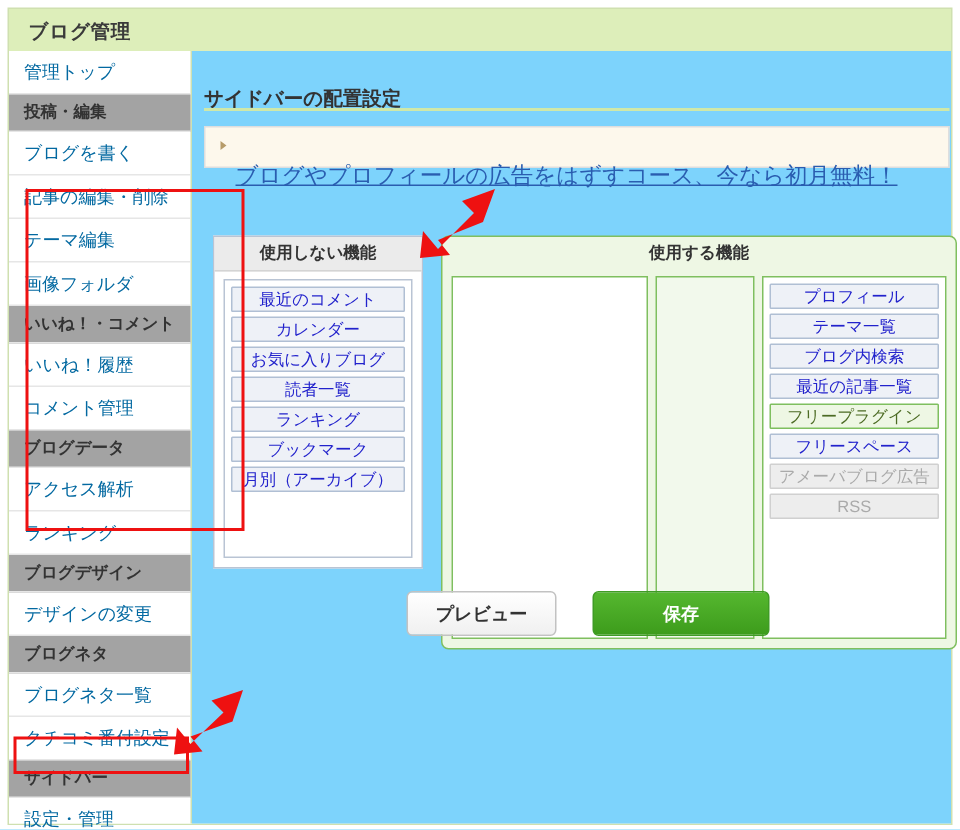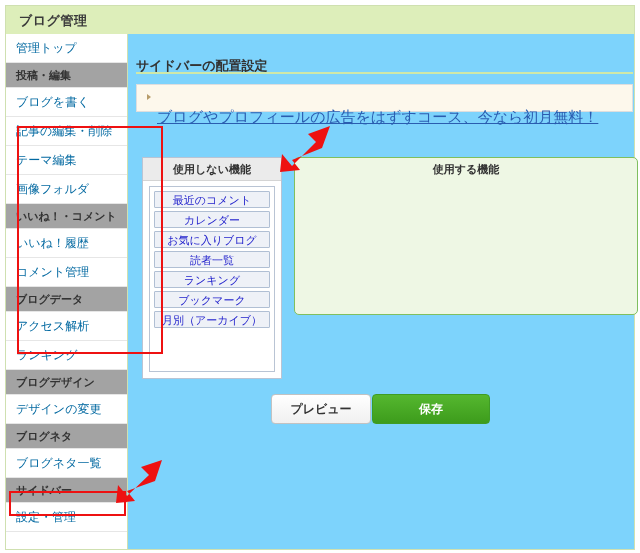--- a/index.html
+++ b/index.html
@@ -204,21 +204,21 @@
     pointer-events: none;
     z-index: 30;
   }
 
   
   #used-panel {
     position: absolute;
     left: 166px;
     top: 123px;
     width: 344px;
-    height: 158px;
+    height: 276px;
     border: 1px solid #7fbf5f;
     border-radius: 5px;
     box-sizing: border-box;
     background: #eef7e4;
   }
   #used-header {
     height: 22px;
     line-height: 22px;
     text-align: center;
     font-size: 11px;
@@ -271,21 +271,21 @@
     color: #aaaaaa;
     cursor: default;
   }
 
   
   #actions {
     position: absolute;
     left: 143px;
     top: 360px;
     display: flex;
-    gap: 1px;
+    gap: 24px;
   }
   #preview-button {
     width: 100px;
     height: 30px;
     border: 1px solid #c2c2c2;
     border-radius: 4px;
     background: linear-gradient(#ffffff, #f0f0f0);
     font-family: inherit;
     font-size: 12px;
     font-weight: bold;
@@ -333,20 +333,21 @@
       <div class="nav-item section"><span>いいね！・コメント</span></div>
       <div class="nav-item"><span>いいね！履歴</span></div>
       <div class="nav-item"><span>コメント管理</span></div>
       <div class="nav-item section"><span>ブログデータ</span></div>
       <div class="nav-item"><span>アクセス解析</span></div>
       <div class="nav-item"><span>ランキング</span></div>
       <div class="nav-item section"><span>ブログデザイン</span></div>
       <div class="nav-item"><span>デザインの変更</span></div>
       <div class="nav-item section"><span>ブログネタ</span></div>
       <div class="nav-item"><span>ブログネタ一覧</span></div>
+      <div class="nav-item"><span>クチコミ番付設定</span></div>
       <div class="nav-item section"><span>サイドバー</span></div>
       <div class="nav-item"><span>設定・管理</span></div>
     </nav>
 
   <main id="content">
 
     <h1 id="page-title">サイドバーの配置設定</h1>
     <div id="title-rule"></div>
 
     <div id="promo-banner">
@@ -363,20 +364,34 @@
           <span class="chip">お気に入りブログ</span>
           <span class="chip">読者一覧</span>
           <span class="chip">ランキング</span>
           <span class="chip">ブックマーク</span>
           <span class="chip">月別（アーカイブ）</span>
         </div>
     </section>
 
     <section id="used-panel">
       <div id="used-header">使用する機能</div>
+      <div id="used-columns">
+        <div class="used-col col-a"></div>
+        <div class="used-col col-b"></div>
+        <div class="used-col col-c">
+            <span class="chip">プロフィール</span>
+            <span class="chip">テーマ一覧</span>
+            <span class="chip">ブログ内検索</span>
+            <span class="chip">最近の記事一覧</span>
+            <span class="chip highlight">フリープラグイン</span>
+            <span class="chip">フリースペース</span>
+            <span class="chip disabled">アメーバブログ広告</span>
+            <span class="chip disabled">RSS</span>
+          </div>
+      </div>
     </section>
 
     <div id="actions">
       <button id="preview-button" type="button">プレビュー</button>
       <button id="save-button" type="button">保存</button>
     </div>
 
   </main>
 
   <div id="unused-annotation"></div>

